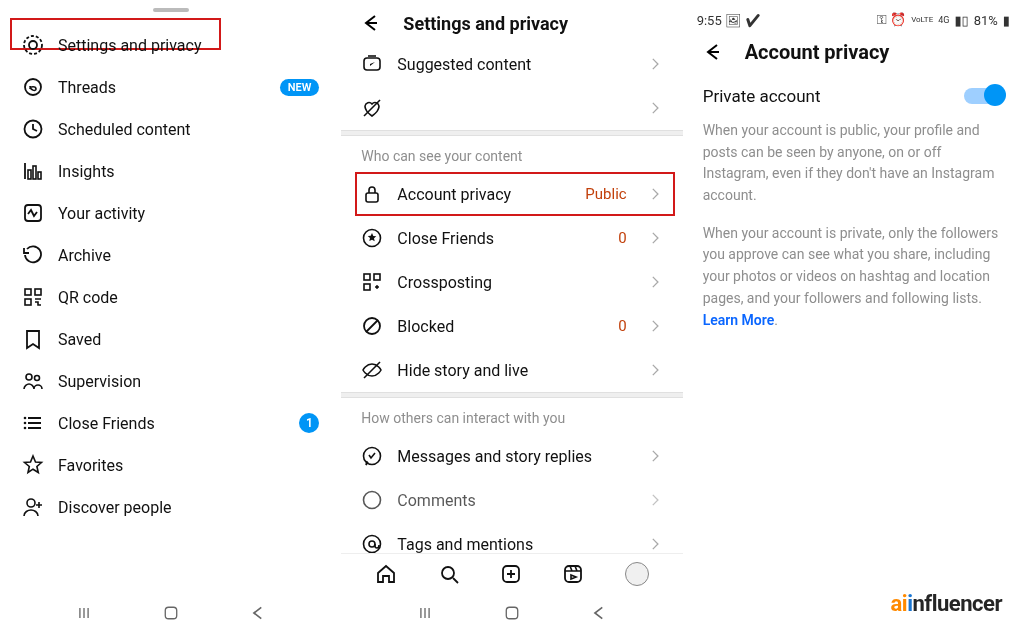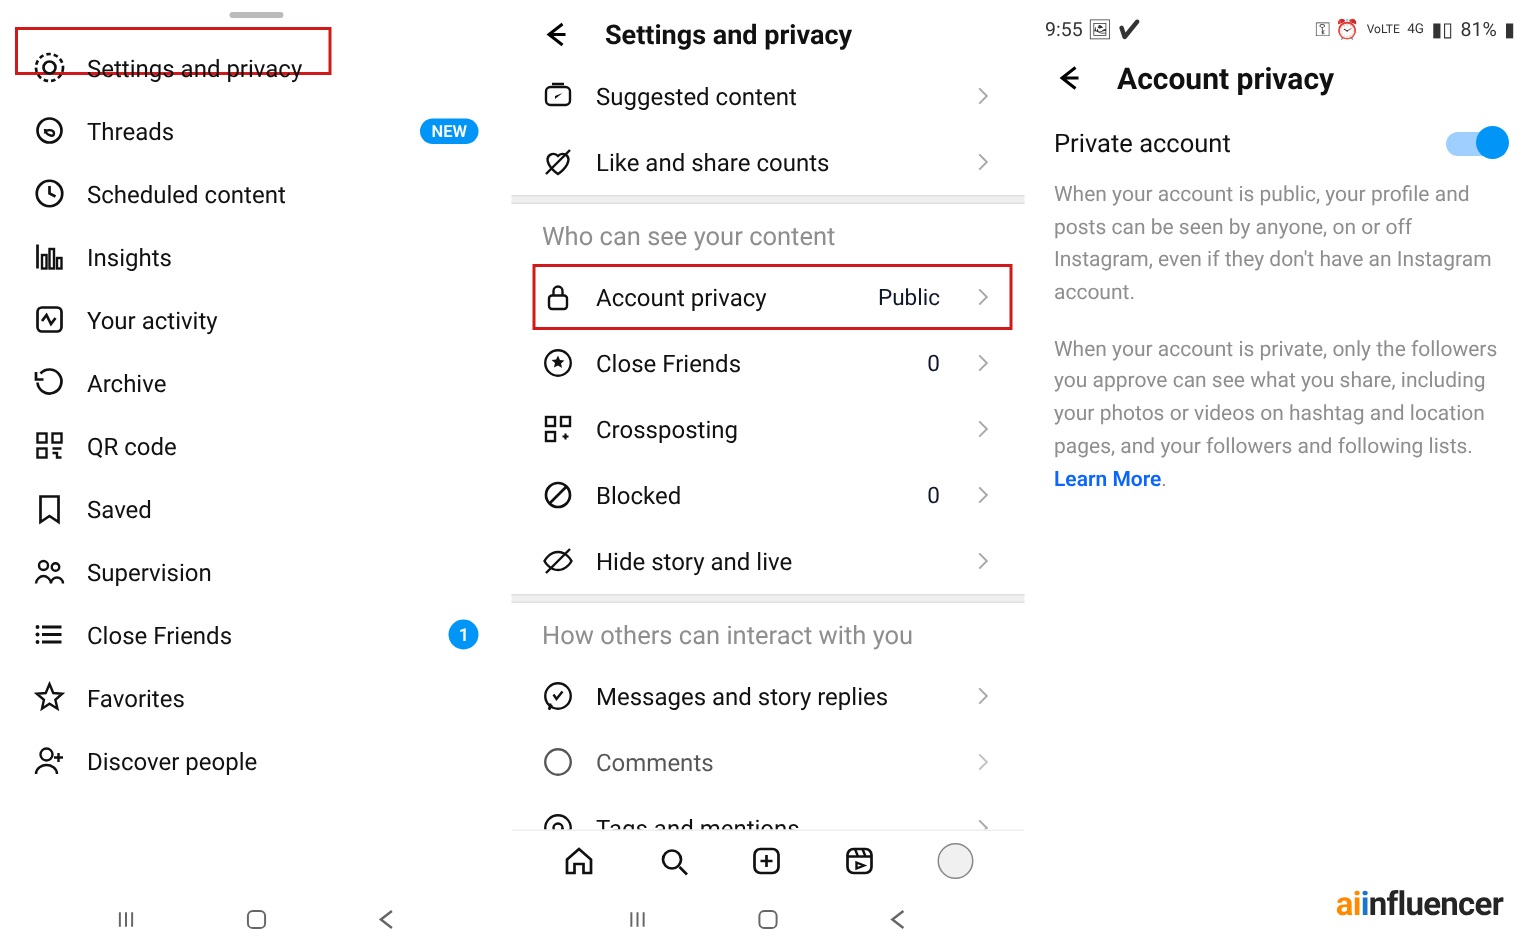--- a/index.html
+++ b/index.html
@@ -29,24 +29,24 @@
   .highlight-box { position:absolute; border:2px solid #d21919; pointer-events:none;}
   .hb1 { left:10px; right:120px; top:18px; height:32px;}
   .badge-new { background:#0095f6; color:#fff; font-size:11px; font-weight:600; padding:2px 8px; border-radius:10px;}
   .badge-num { background:#0095f6; color:#fff; width:20px; height:20px; border-radius:50%; display:flex; align-items:center; justify-content:center; font-size:12px; font-weight:600;}
   .nav-bottom { display:flex; justify-content:space-around; align-items:center; padding:10px 40px 0 40px;}
   .nav-bottom .n-ic { width:18px; height:18px; color:#666; }
   
   .p2-header { display:flex; align-items:center; gap:22px; padding:4px 18px 8px 18px; }
   .p2-header .title { font-weight:700; font-size:18px;}
   .p2 .list-row { padding: 11px 20px; text-align: center;}
-  .section-label { color:#8e8e8e; font-size:17px; padding:12px 20px 8px;}
+  .section-label { color:#8e8e8e; font-size:14px; padding:12px 20px 8px;}
   .section-gap { height:6px; background:#efefef; border-top:1px solid #e0e0e0; border-bottom:1px solid #e0e0e0;}
   .chev { color:#a9a9a9; }
-  .muted { color:#0f172a; font-size:15px;}
+  .muted { color:#c2410c; font-size:15px;}
   .p2 .highlight-box { left:14px; right:8px; top:0; bottom:0; height:auto;}
   .ig-nav { display:flex; justify-content:space-around; align-items:center; padding:8px 14px 2px 14px; border-top:1px solid #eee; background:#fff; position:absolute; bottom:42px; left:0; right:0;}
   .ig-nav .n-ic{width:22px;height:22px;}
   .avatar-circle{width:24px;height:24px;border-radius:50%;background:#f0f0f0;border:1px solid #888;}
   
   .status-bar { display:flex; justify-content:space-between; align-items:flex-end; font-size:13px; padding:4px 14px 2px; color:#333; }
   .status-bar .right { display:flex; gap:5px; align-items:center;}
   .p3-header { display:flex; align-items:center; gap:22px; padding:10px 18px 16px; }
   .p3-header .title { font-weight:700; font-size:20px;}
   .p3-body { padding: 2px 20px; }
@@ -297,21 +297,20 @@
       </svg>
     <span>Suggested content</span>
     <svg class="trailing chev" width="16" height="16" viewBox="0 0 22 22">
         <use href="#i-chev"></use>
       </svg>
   </div>
   <div class="list-row">
     <svg class="icon" viewBox="0 0 22 22">
         <use href="#i-heart-off"></use>
       </svg>
-    <span>Like and share counts</span>
     <svg class="trailing chev" width="16" height="16" viewBox="0 0 22 22">
         <use href="#i-chev"></use>
       </svg>
   </div>
   <div class="section-gap"></div>
   <div class="section-label">Who can see your content</div>
 
   <div class="list-row" style="position:relative;">
     <div class="highlight-box"></div>
     <svg class="icon" viewBox="0 0 22 22">

